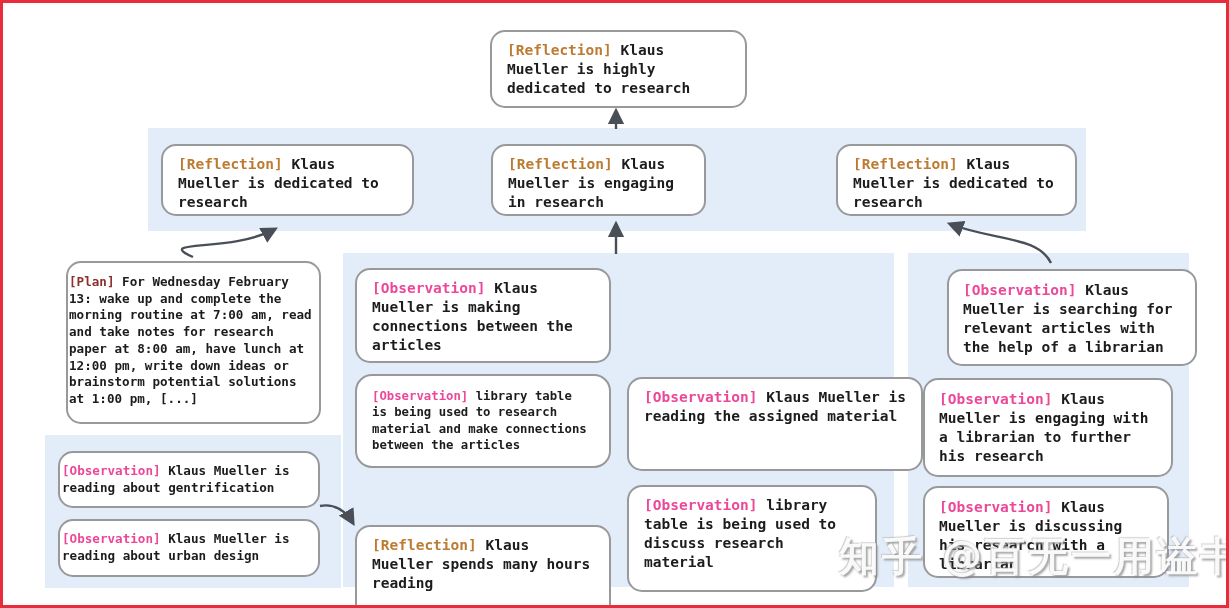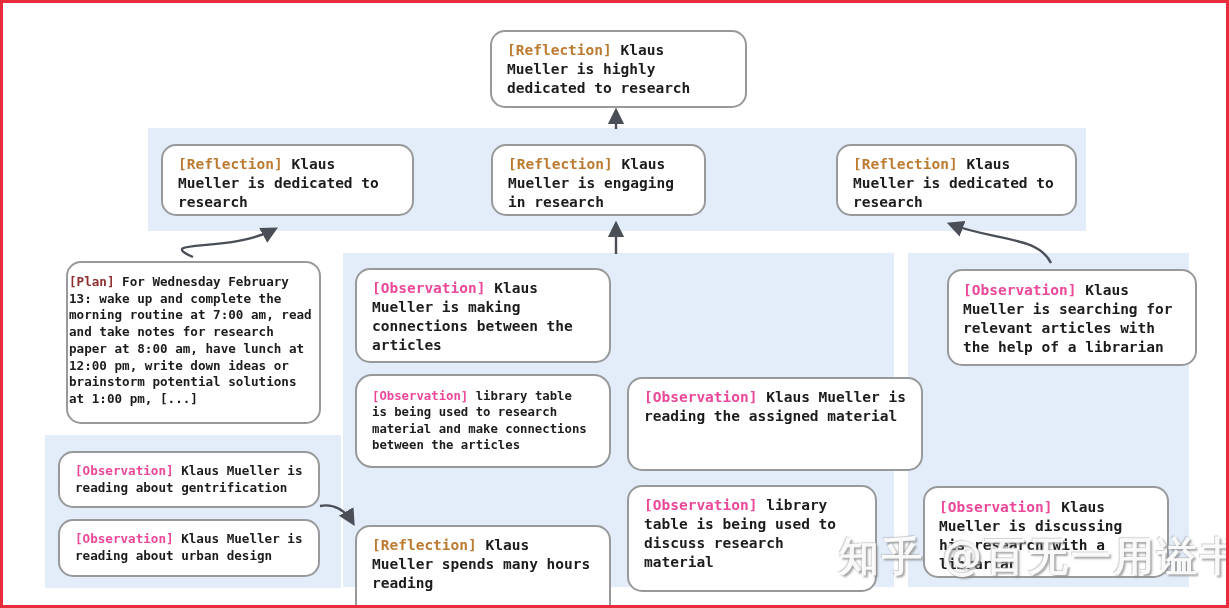--- a/index.html
+++ b/index.html
@@ -8,21 +8,21 @@
     background:#ffffff;border:3px solid #e92c3b;overflow:hidden;
     font-family:"DejaVu Sans Mono","Liberation Mono",monospace;
   }
   .band{position:absolute;background:#e3edfa;}
   .node{
     position:absolute;box-sizing:border-box;background:#ffffff;
     border:2px solid #98999b;border-radius:15px;
     font-weight:bold;color:#1c1c1c;overflow:hidden;
   }
   .big{font-size:14.5px;line-height:1.32;padding:9px 15px;}
-  .med{font-size:12.6px;line-height:1.35;padding:9px 15px;}
+  .med{font-size:12.6px;line-height:1.35;padding:9px 2px;}
   .plan-node{font-size:12.6px;line-height:1.33;padding:11px 1px;}
   .small{font-size:12.3px;line-height:1.33;padding:12px 15px;border-radius:17px;}
   .rightcol{padding:10px 14px;}
   .tag-reflection{color:#bd7b32;}
   .tag-observation{color:#ec4899;}
   .tag-plan{color:#8e2f2f;}
   #arrows{position:absolute;left:0;top:0;width:1229px;height:608px;pointer-events:none;}
   #watermark{
     position:absolute;left:836px;top:526px;z-index:10;white-space:nowrap;
     font-family:"DejaVu Sans",sans-serif;font-weight:bold;font-size:40px;letter-spacing:3px;
@@ -104,20 +104,24 @@
   </div>
   <div class="node big" style="left:624px;top:482px;width:250px;height:107px;">
     <span class="tag-observation">[Observation]</span>
     <span>library table is being used to discuss research material</span>
   </div>
 
   <div class="node big rightcol" style="left:920px;top:266px;width:250px;height:97px;margin-left:24px;">
     <span class="tag-observation">[Observation]</span>
     <span>Klaus Mueller is searching for relevant articles with the help of a librarian</span>
   </div>
+  <div class="node big rightcol" style="left:920px;top:375px;width:250px;height:99px;">
+    <span class="tag-observation">[Observation]</span>
+    <span>Klaus Mueller is engaging with a librarian to further his research</span>
+  </div>
   <div class="node big rightcol" style="left:920px;top:483px;width:246px;height:92px;">
     <span class="tag-observation">[Observation]</span>
     <span>Klaus Mueller is discussing his research with a librarian</span>
   </div>
 
   <div id="watermark">知乎 @百无一用谥书生</div>
 
 </div>
 
 </body></html>

